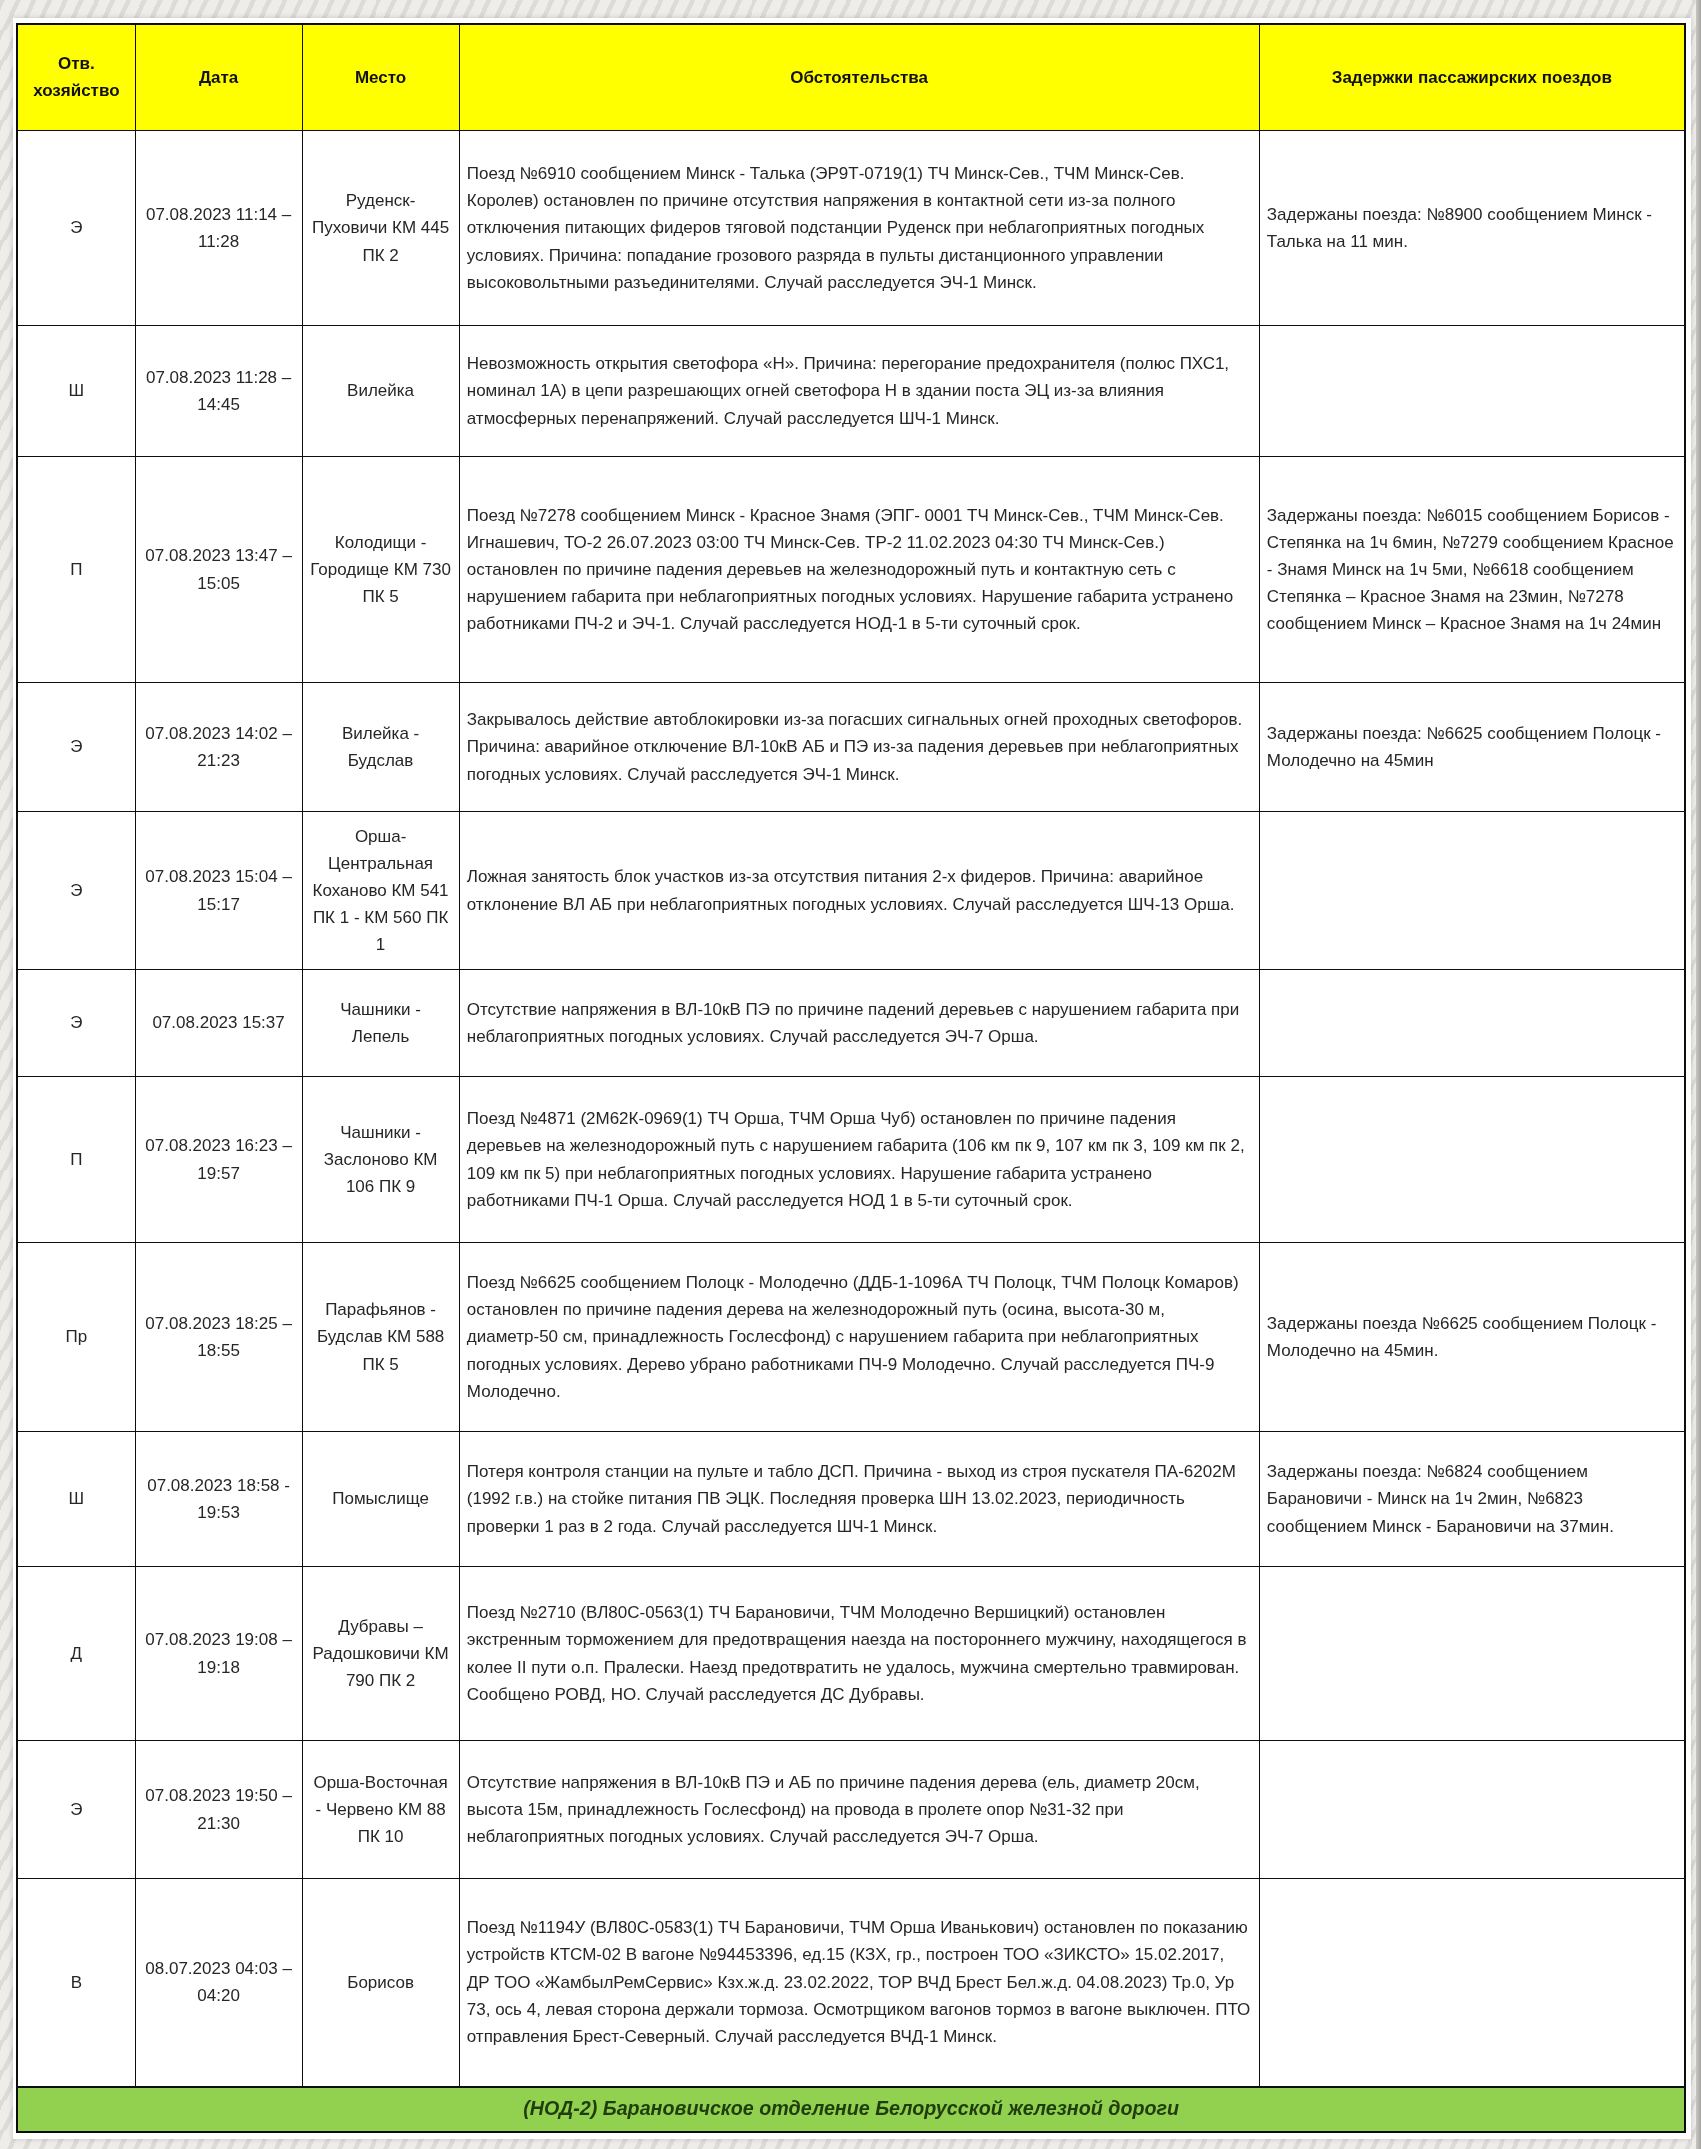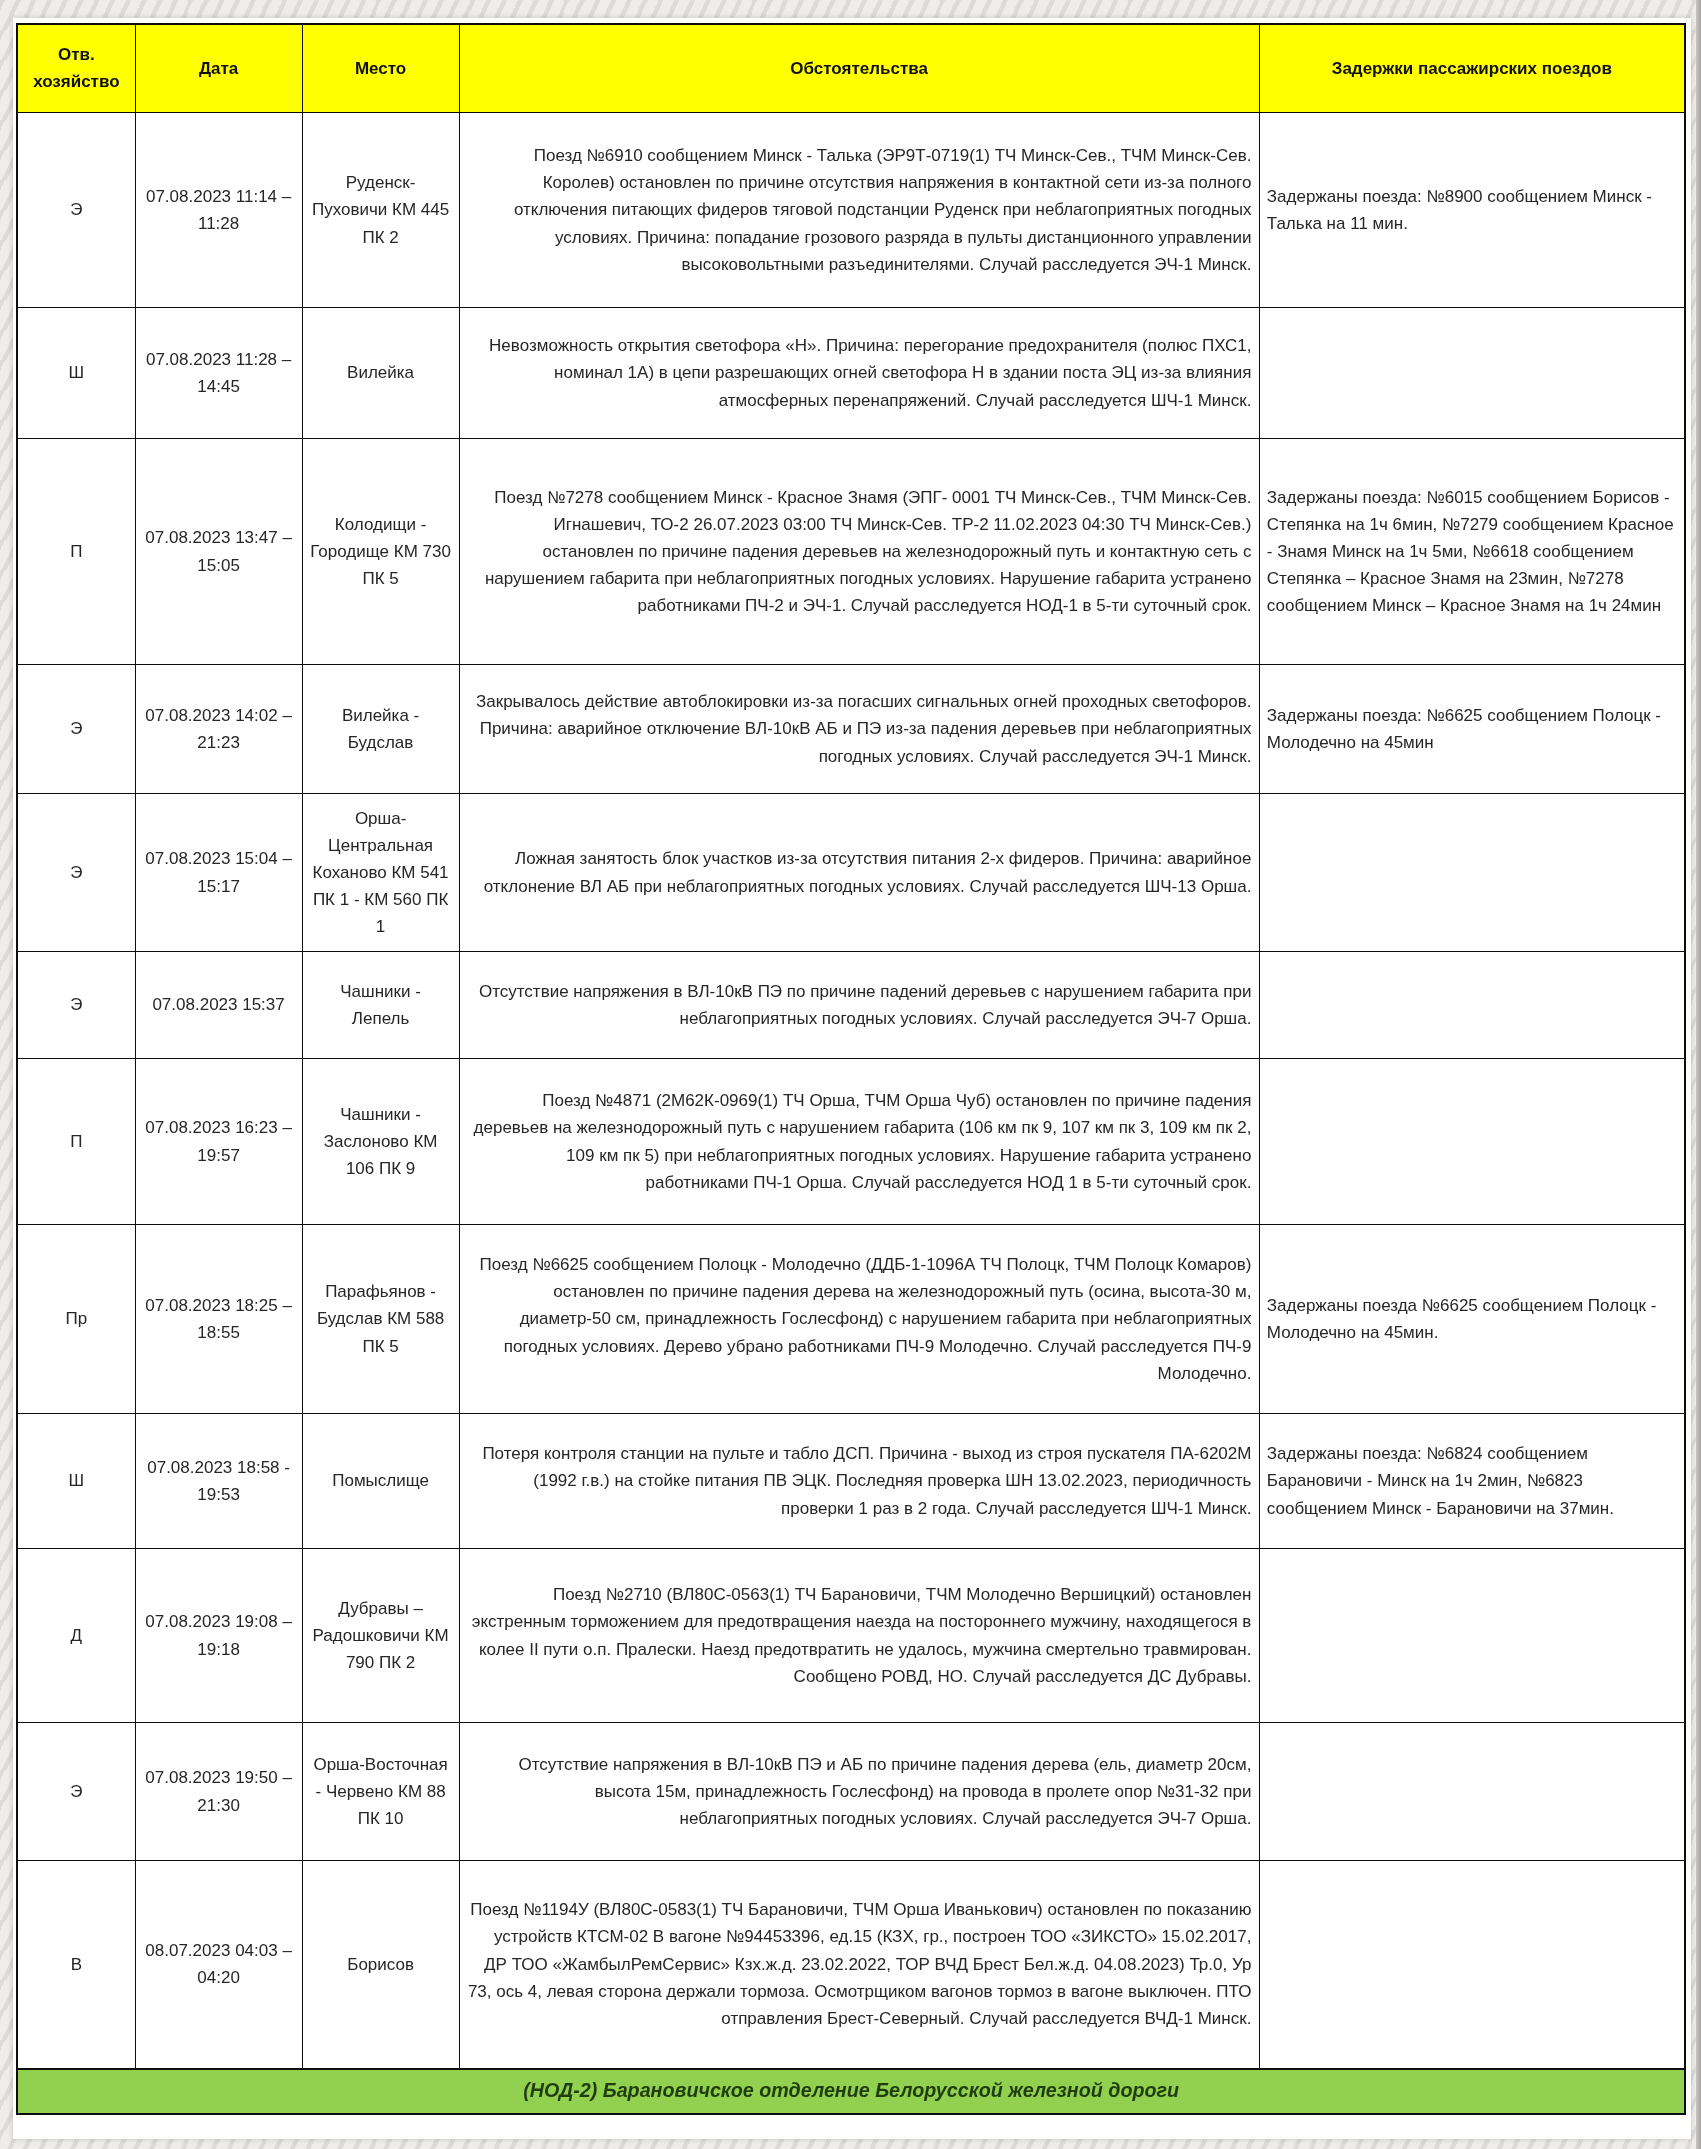--- a/index.html
+++ b/index.html
@@ -35,21 +35,21 @@
     padding:3.6px 7.2px;
     word-wrap:break-word;
   }
   th.colhead{
     background:#ffff00;
     font-weight:bold;color:#111;
     text-align:center;font-size:18px;line-height:1.45;
   }
   td.c-dept,td.c-date,td.c-place{text-align:center;}
   td.c-circ,td.c-delay{text-align:left;line-height:1.62;}
-  td.c-circ{padding:5.4px 10.7px;text-align:right;}
+  td.c-circ{padding:5.4px 10.7px;}
   td.c-delay{padding:5.4px 9px;}
   tr.section-row td{
     background:#92d050;
     color:#1f3d0d;
     font-weight:bold;font-style:italic;
     text-align:center;font-size:19.7px;
     border-top:2.7px solid #0d0d0d;border-bottom:2.7px solid #0d0d0d;
     padding:1.8px 5.4px;
   }
 </style>
@@ -59,21 +59,21 @@
 <div class="page">
   <table class="report">
     <colgroup>
       <col style="width:118px">
         <col style="width:167px">
         <col style="width:157px">
       <col style="width:800px">
         <col style="width:426px">
     </colgroup>
     <tbody>
-        <tr style="height:89px">
+        <tr style="height:107px">
       <th class="colhead">Отв. хозяйство</th>
       <th class="colhead">Дата</th>
       <th class="colhead">Место</th>
       <th class="colhead">Обстоятельства</th>
       <th class="colhead">Задержки пассажирских поездов</th>
     </tr>
 
     <tr style="height:195px">
       <td class="c-dept">Э</td>
       <td class="c-date">07.08.2023 11:14 – 11:28</td>

